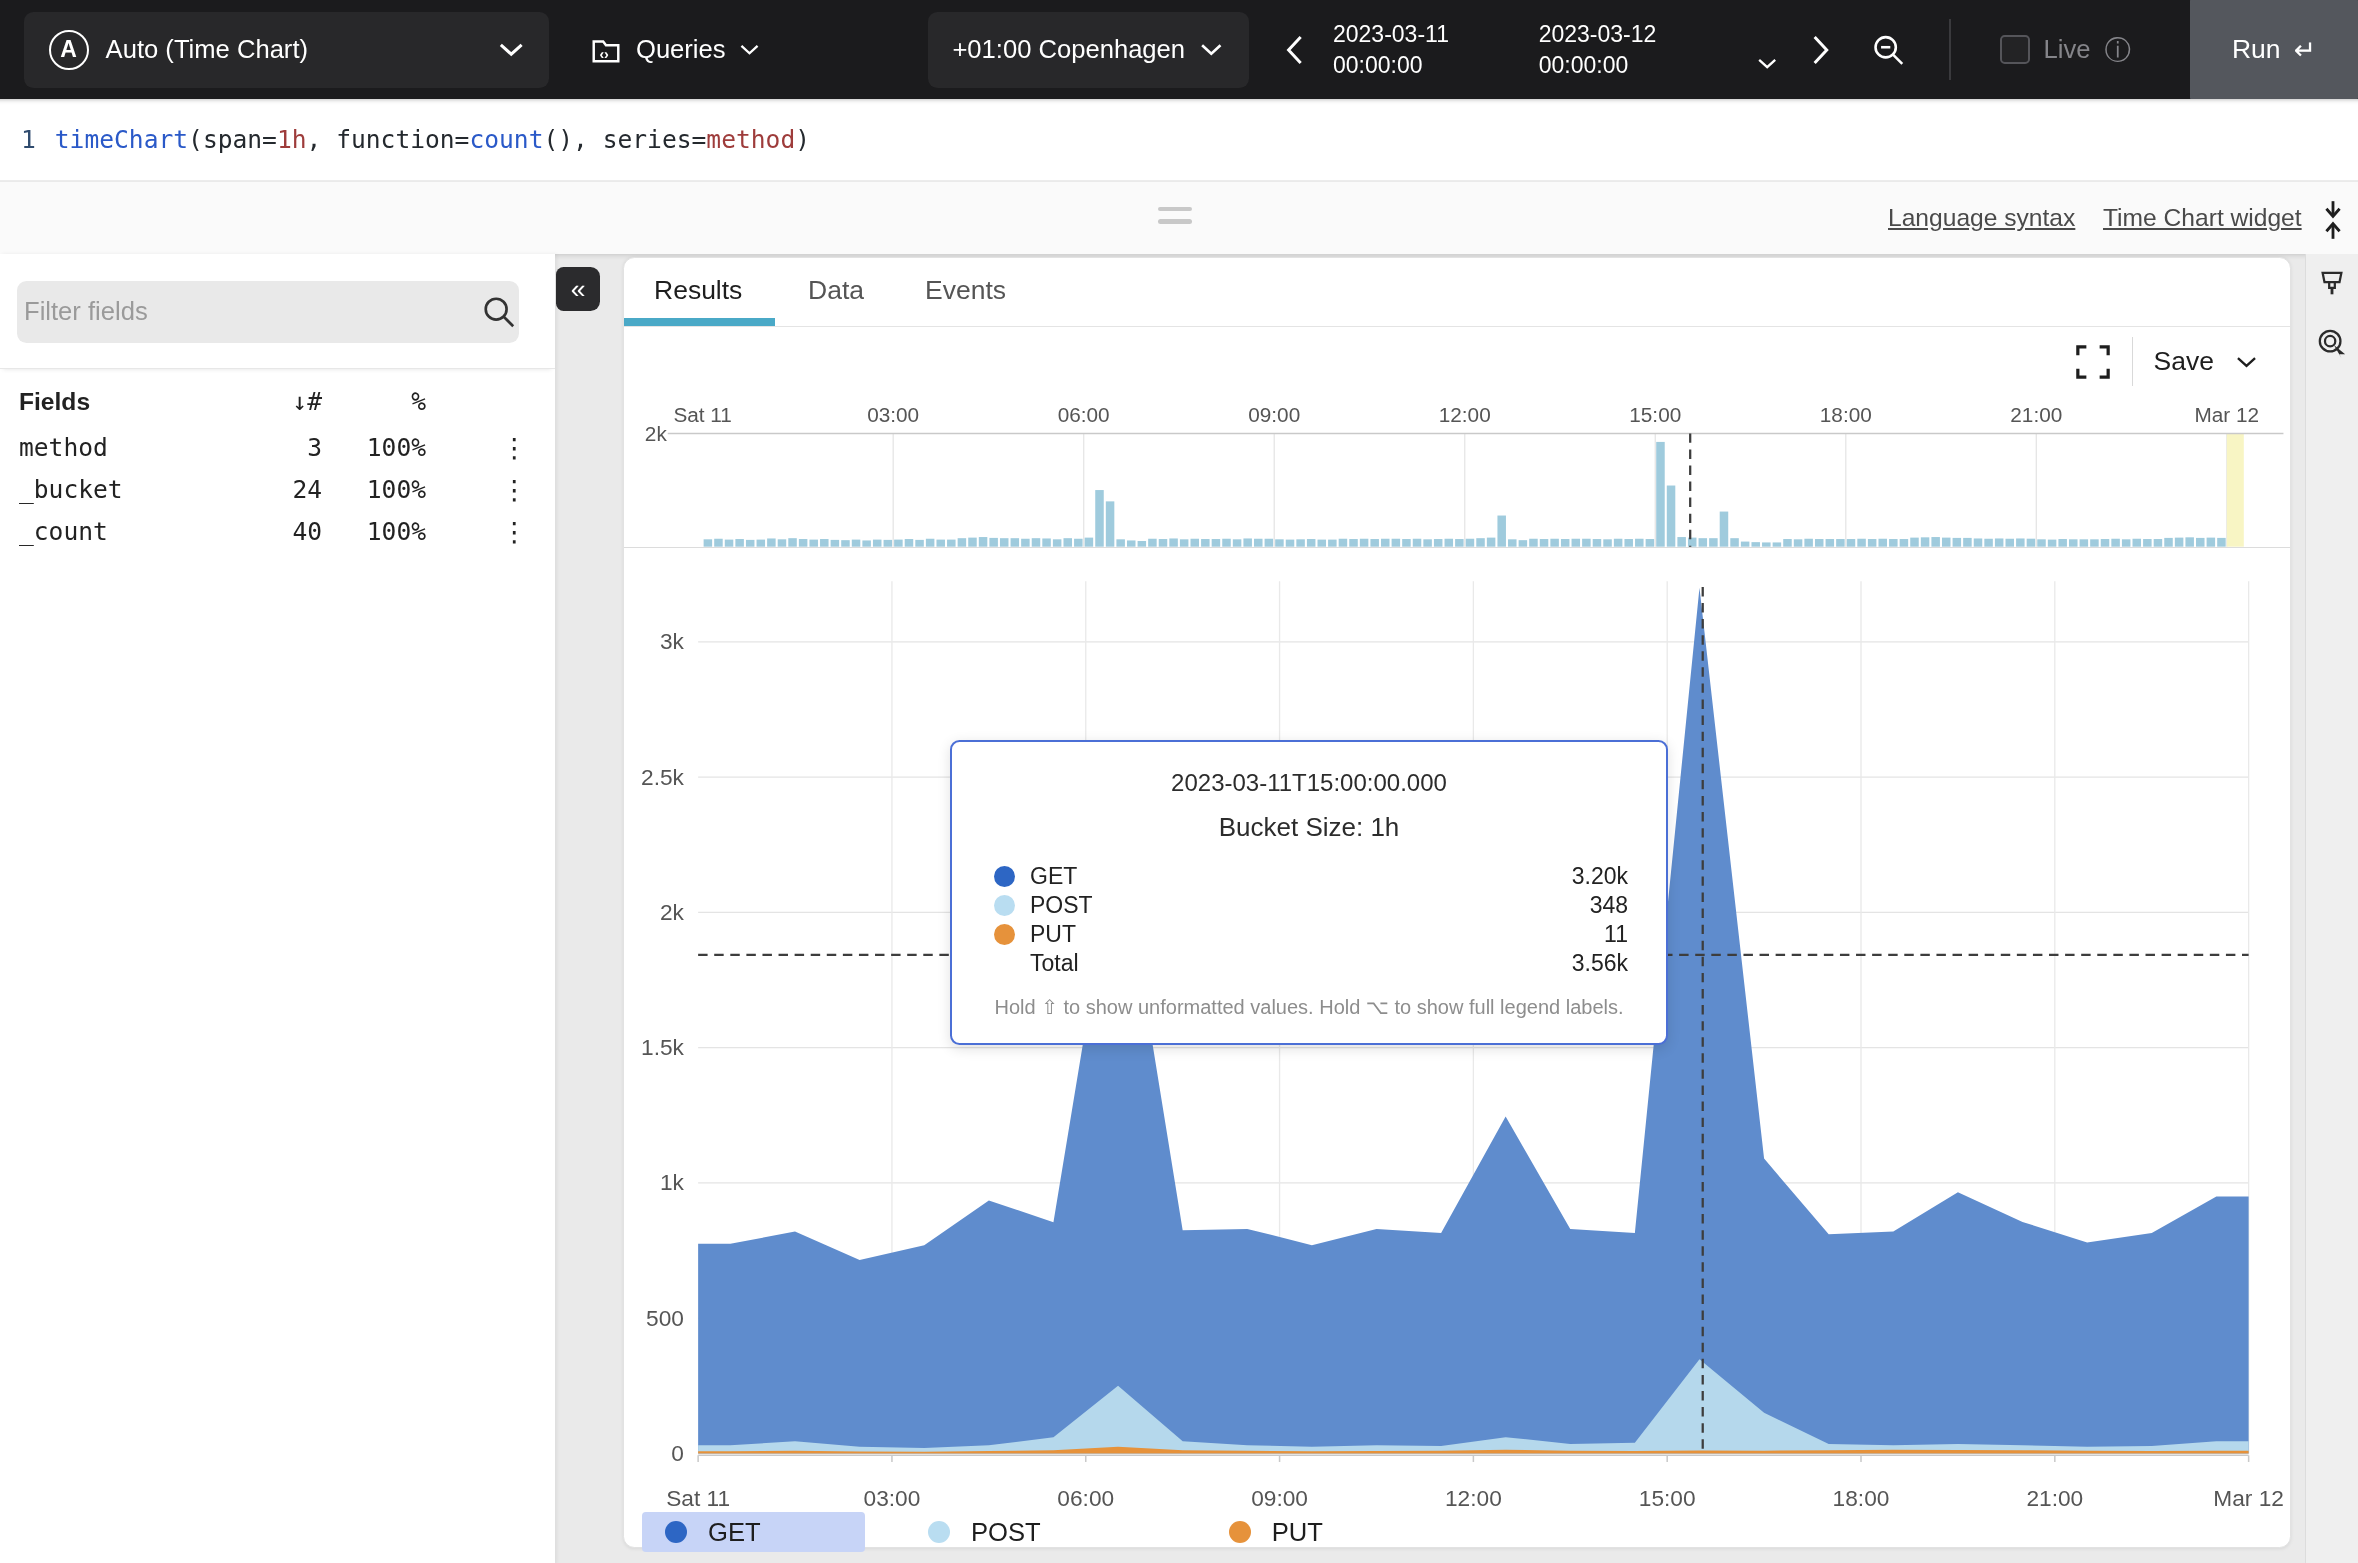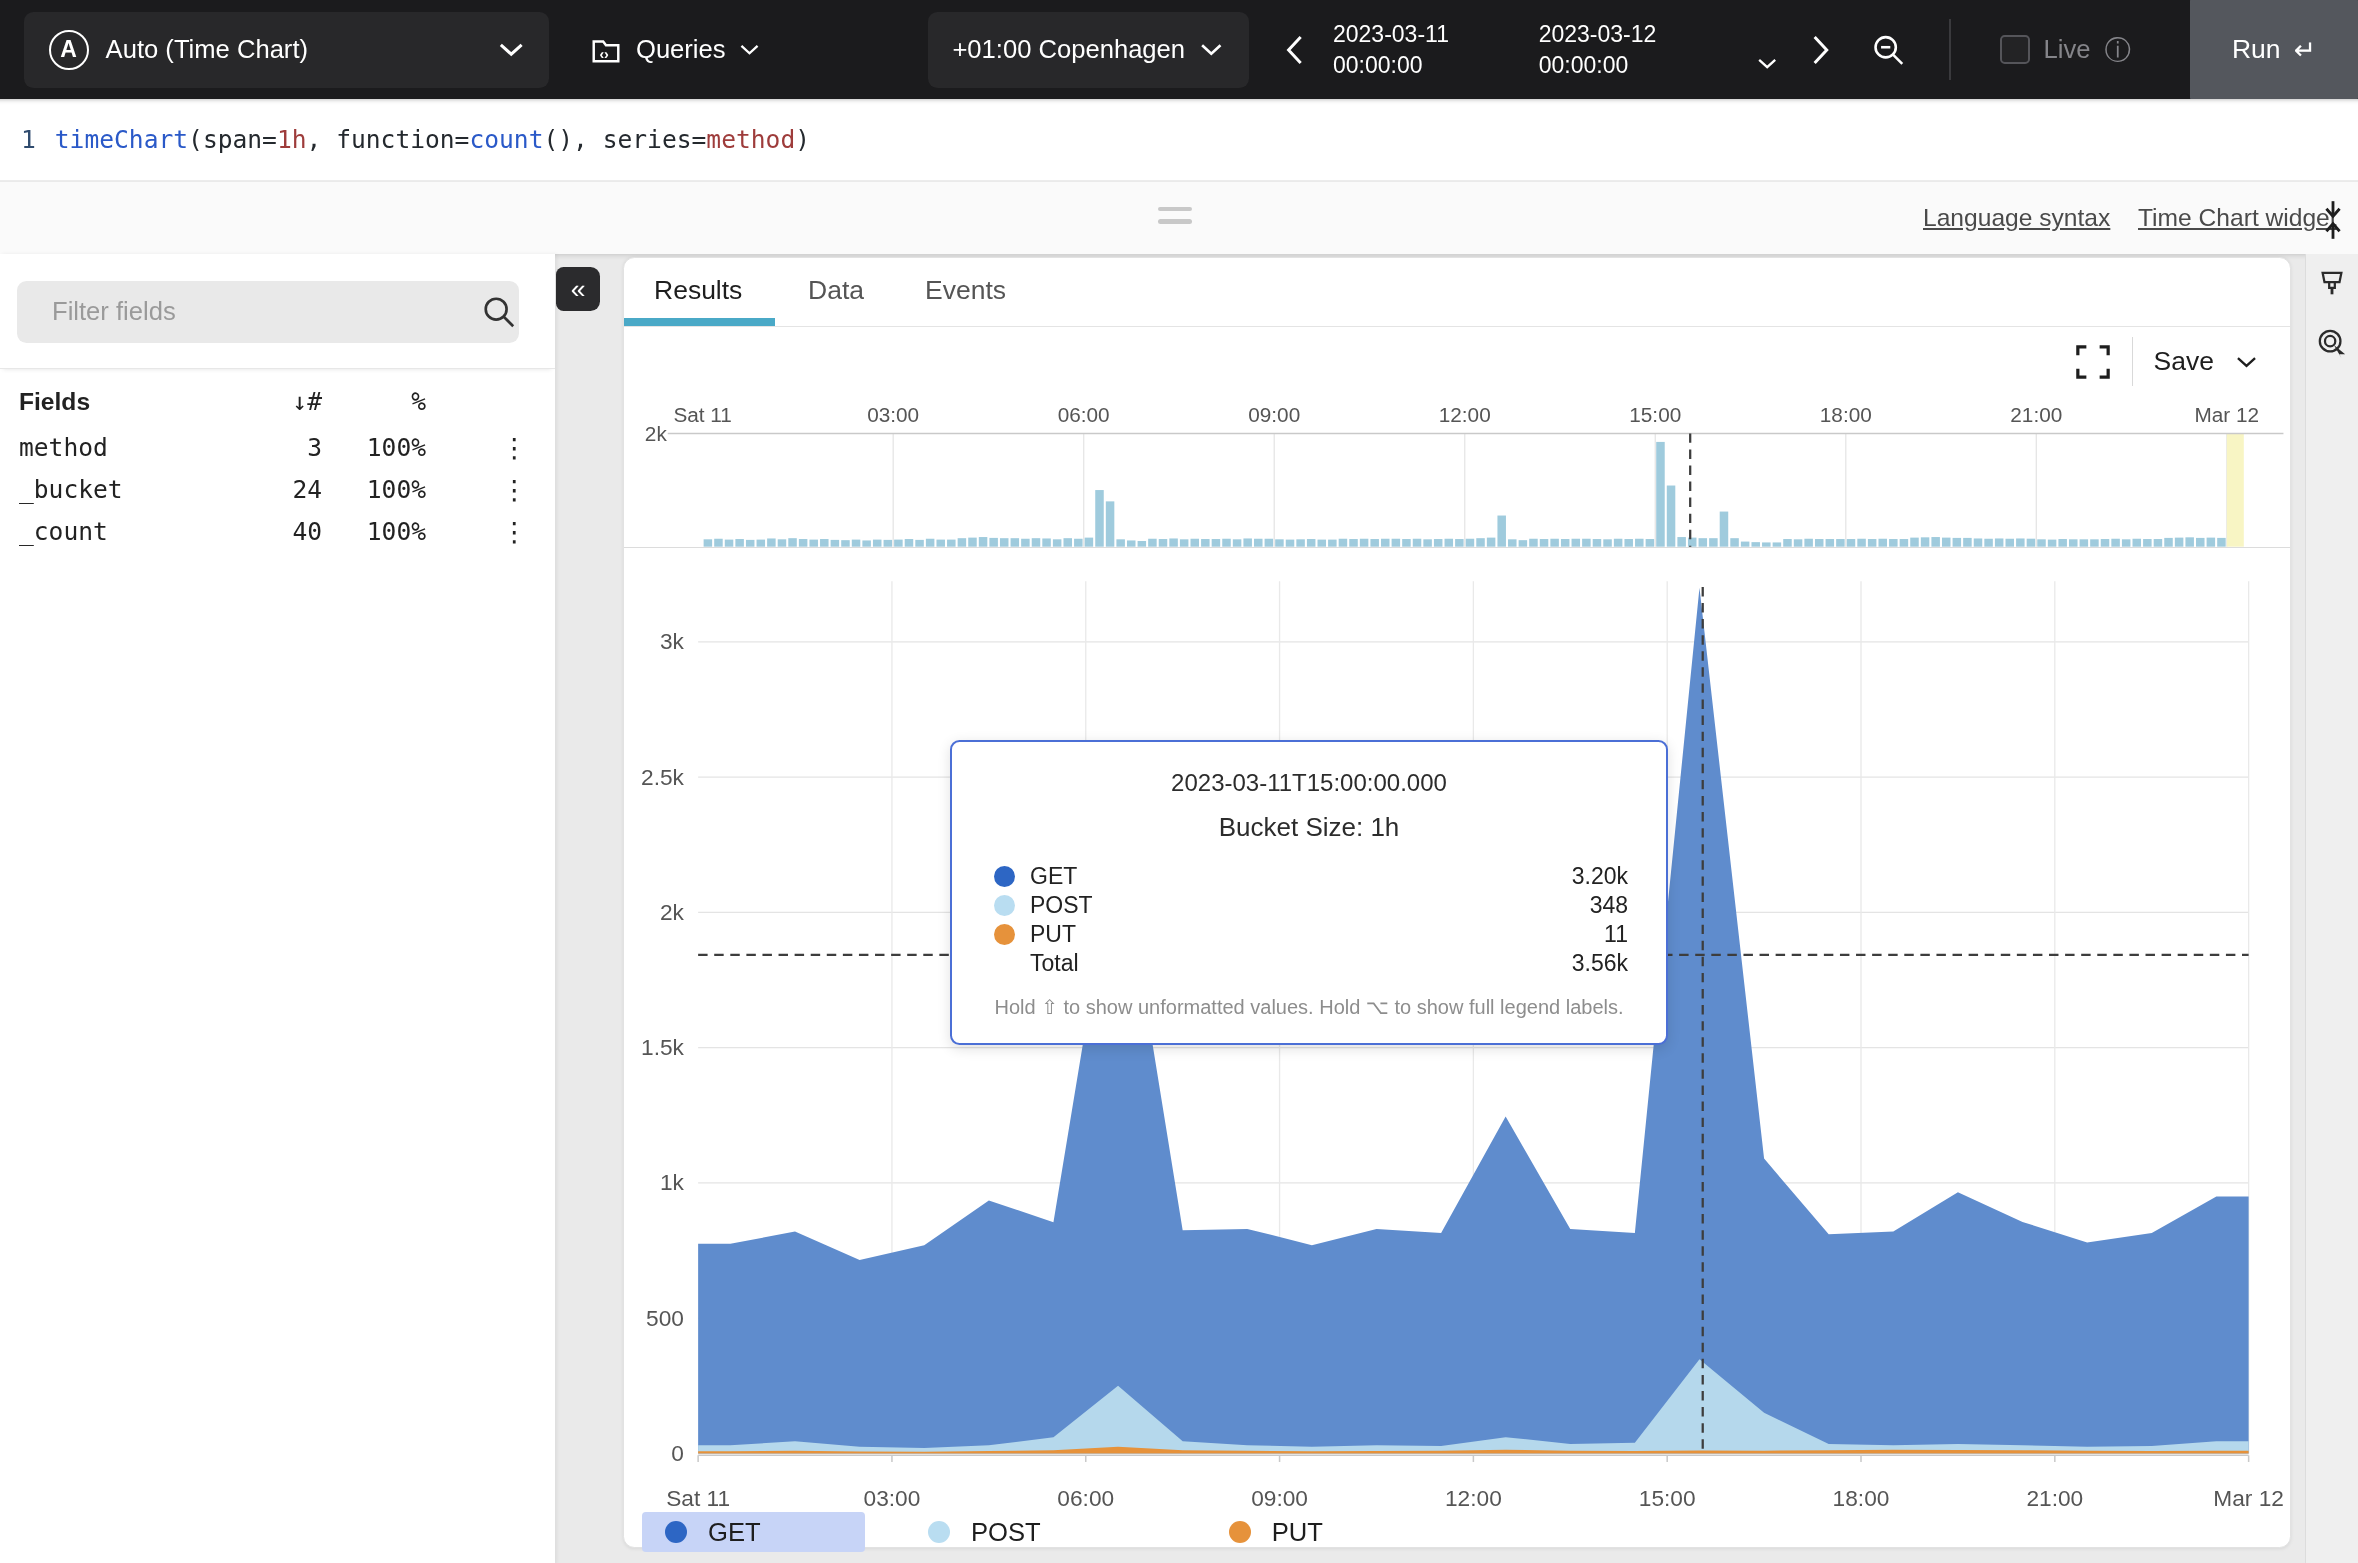--- a/index.html
+++ b/index.html
@@ -22,26 +22,26 @@
   #editor-row{left:0;top:99px;width:2358px;height:81px;background:#fff;border-bottom:0.9px solid #ececec;display:flex;align-items:center;box-shadow:inset 0 5.7px 5.7px -5.7px rgba(0,0,0,.35);}
   #editor-row .ln{color:#2f4b6e;font-family:"DejaVu Sans Mono",monospace;font-size:24.6px;margin:0 19px 0 21px;}
   #query-code{font-family:"DejaVu Sans Mono",monospace;font-size:24.6px;color:#24292e;white-space:pre;}
   #query-code .fn{color:#2a59c8;}
   #query-code .val{color:#9e3c3b;}
 
   
   #strip{left:0;top:182px;width:2358px;height:72px;background:#fafafa;box-shadow:0 3.8px 5.7px -2.8px rgba(0,0,0,.18);display:flex;align-items:center;}
   #drag-handle{position:absolute;left:1158px;top:24.6px;width:34px;}
   #drag-handle div{height:4.7px;background:#c8c8c8;border-radius:2.8px;margin-bottom:7.6px;width:34px;}
-  .strip-link{color:#4a4a4a;font-size:24.6px;margin-left:35px;}
+  .strip-link{color:#4a4a4a;font-size:24.6px;}
 
   
   #sidebar{left:0;top:254px;width:555px;height:1310px;background:#fff;box-shadow:1.9px 0 3.8px rgba(0,0,0,.06);}
   #filter-wrap{position:absolute;left:0;top:0;width:555px;height:114px;background:#fff;border-bottom:0.9px solid #e7e7e7;box-shadow:0 3.8px 4.7px -2.8px rgba(0,0,0,.12);}
-  #filter-input{position:absolute;left:17px;top:26.5px;width:502px;height:62px;background:#e9e9e9;border:none;border-radius:9.5px;font-size:25.6px;color:#333;padding:0 66px 0 35px;box-sizing:border-box;font-family:"Liberation Sans",sans-serif;}
+  #filter-input{position:absolute;left:17px;top:26.5px;width:502px;height:62px;background:#e9e9e9;border:none;border-radius:9.5px;font-size:25.6px;color:#333;padding:0 66px 0 7px;box-sizing:border-box;font-family:"Liberation Sans",sans-serif;}
   #filter-input::placeholder{color:#9a9a9a;}
   #fields-table{position:absolute;left:0;top:123px;width:555px;font-size:24.6px;color:#222;}
   .f-head{display:flex;align-items:center;height:49px;font-weight:bold;}
   .f-row{display:flex;align-items:center;height:42px;font-family:"DejaVu Sans Mono",monospace;}
   .c-field{width:232px;padding-left:19px;}
   .c-count{width:71px;text-align:right;font-family:"DejaVu Sans Mono",monospace;}
   .c-pct{width:104px;text-align:right;font-family:"DejaVu Sans Mono",monospace;}
   .c-menu{flex:1;text-align:right;padding-right:26.5px;font-size:26.5px;color:#222;letter-spacing:0.9px;}
   #collapse-fields{left:556px;top:267px;width:44px;height:44px;background:#2b2b2d;color:#fff;border-radius:7.6px 9.5px 9.5px 7.6px;display:flex;align-items:center;justify-content:center;font-size:26.5px;}
 

